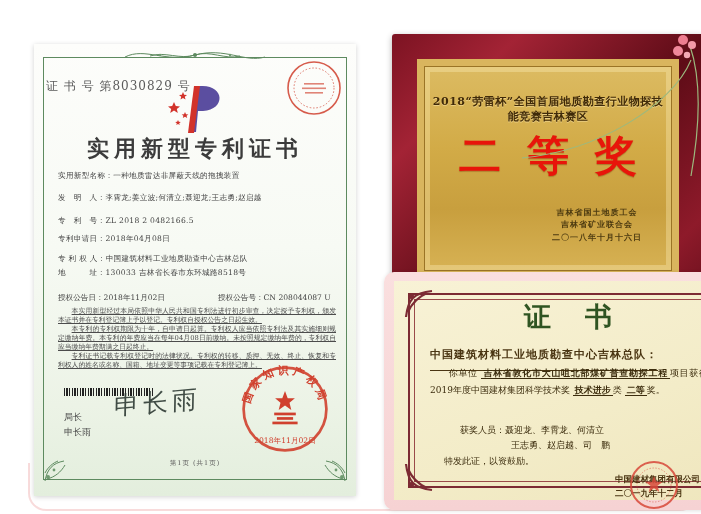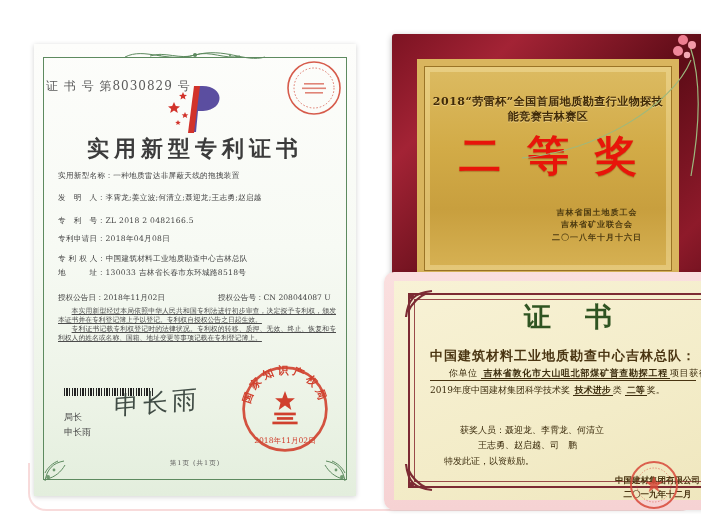--- a/index.html
+++ b/index.html
@@ -77,31 +77,31 @@
   .award-frame-inner{position:absolute;left:4px;right:4px;top:4px;bottom:4px;
       border:1px solid #9a4a4a;}
   .curl{position:absolute;}
   .curl.tl{left:-6px;top:-6px;}
   .curl.tr{right:-6px;top:-6px;transform:scaleX(-1);}
   .curl.bl{left:-6px;bottom:-6px;transform:scaleY(-1);}
   .curl.br{right:-6px;bottom:-6px;transform:scale(-1,-1);}
 
   .award-title{position:absolute;left:0;right:0;top:18px;text-align:center;
       font-size:27px;font-weight:bold;color:#2f5422;letter-spacing:34px;padding-left:34px;}
-  .award-recipient{position:absolute;left:36px;top:66px;font-size:13px;font-weight:bold;
-      color:#4a3512;border-bottom:1px solid #4a3512;letter-spacing:1px;padding-bottom:15px;}
+  .award-recipient{position:absolute;left:36px;top:66px;font-size:11px;font-weight:bold;
+      color:#4a3512;border-bottom:1px solid #4a3512;letter-spacing:1px;padding-bottom:8px;}
   .award-body{position:absolute;left:36px;right:34px;top:84px;font-size:9px;line-height:17px;
       color:#3c2d0e;text-align:justify;}
   .award-body .ind{display:inline-block;width:2em;}
   .award-body .u{border-bottom:1px solid #3c2d0e;font-weight:bold;padding:0 2px;}
   .award-winners{position:absolute;left:66px;top:142px;font-size:9px;color:#3c2d0e;line-height:15px;}
-  .award-winners .w2{margin-left:18px;}
+  .award-winners .w2{margin-left:51px;}
   .award-closing{position:absolute;left:50px;top:174px;font-size:9px;color:#3c2d0e;}
-  .award-issuer{position:absolute;right:42px;top:192px;text-align:center;font-size:8.5px;
-      font-weight:bold;color:#4a3512;line-height:14px;}
+  .award-issuer{position:absolute;right:42px;top:192px;text-align:left;font-size:8.5px;
+      font-weight:bold;color:#4a3512;line-height:14px;font-family:Liberation Mono, monospace;}
   .award-seal{position:absolute;right:62px;top:178px;opacity:.85;}
 </style>
 </head>
 <body>
 
 <div class="stage">
 
   <div class="collage-frame"></div>
 
   <div class="patent">
@@ -165,20 +165,21 @@
       <span class="lbl">地　　　址：</span><span>130033 吉林省长春市东环城路8518号</span>
     </div>
 
     <div class="p-grant">
       <span>授权公告日：2018年11月02日</span>
       <span class="g2">授权公告号：CN 208044087 U</span>
     </div>
 
     <div class="p-paras">
       <p>本实用新型经过本局依照中华人民共和国专利法进行初步审查，决定授予专利权，颁发本证书并在专利登记簿上予以登记。专利权自授权公告之日起生效。</p>
+      <p>本专利的专利权期限为十年，自申请日起算。专利权人应当依照专利法及其实施细则规定缴纳年费。本专利的年费应当在每年04月08日前缴纳。未按照规定缴纳年费的，专利权自应当缴纳年费期满之日起终止。</p>
       <p>专利证书记载专利权登记时的法律状况。专利权的转移、质押、无效、终止、恢复和专利权人的姓名或名称、国籍、地址变更等事项记载在专利登记簿上。</p>
     </div>
 
     <div class="barcode"></div>
 
     <div class="director">
       <div>局长</div>
       <div>申长雨</div>
     </div>
 

